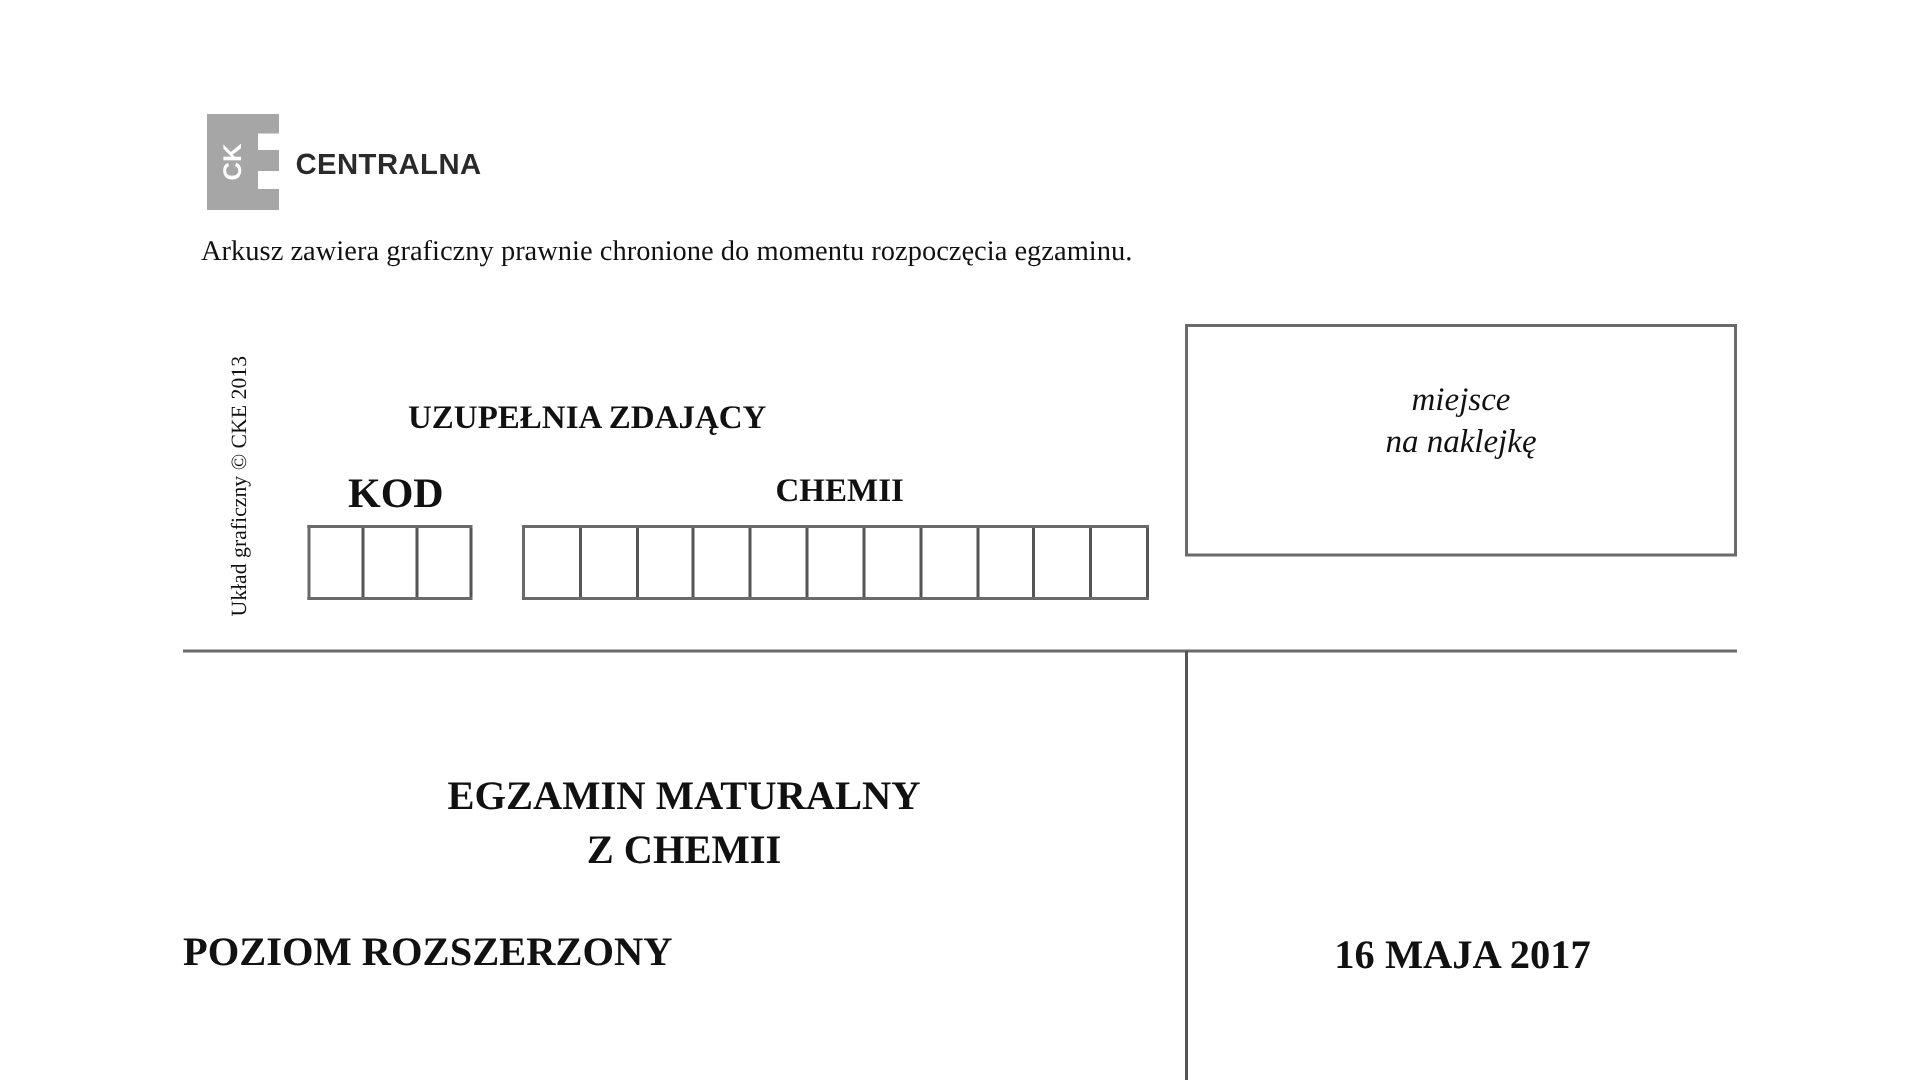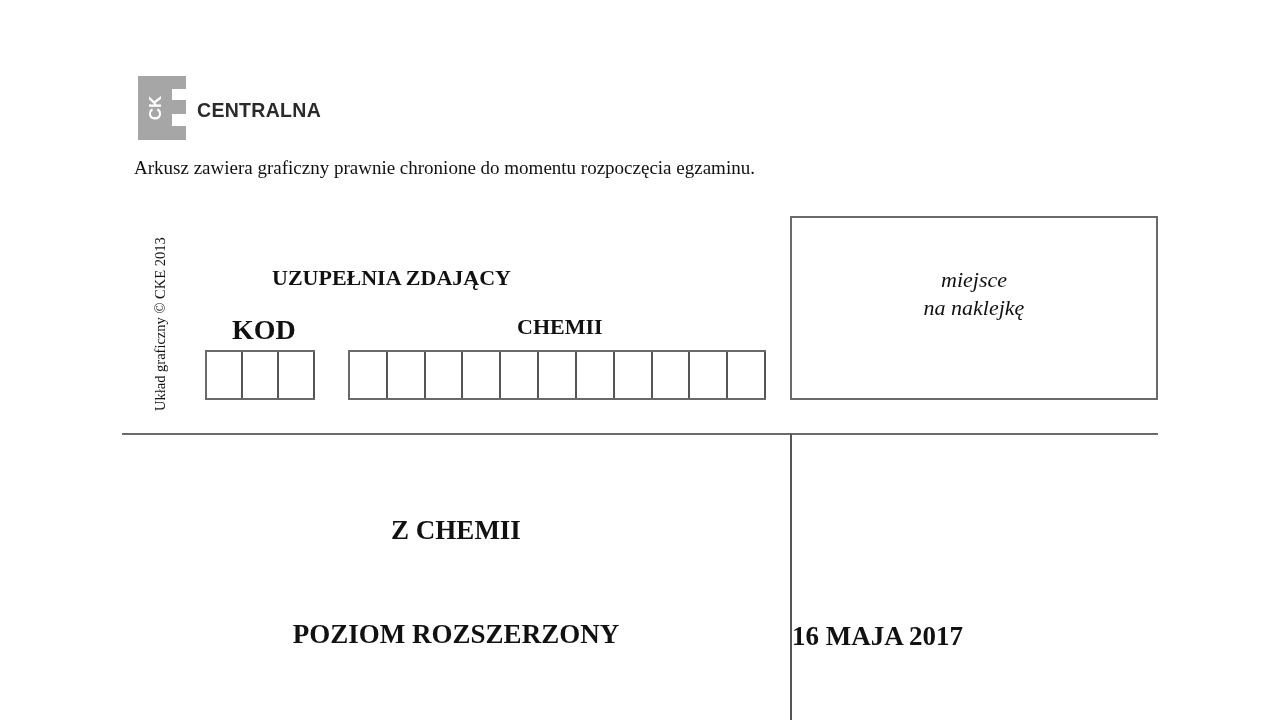--- a/index.html
+++ b/index.html
@@ -78,21 +78,21 @@
       box-sizing: border-box;
       height: 100%;
     }
     .kod-cells { left: 205px; top: 350px; width: 110px; }
     .kod-cells .cell { width: 36px; }
     .pesel-cells { left: 348px; top: 350px; width: 418px; }
     .pesel-cells .cell { width: 38px; }
 
     .sticker-box {
       left: 790px; top: 216px;
-      width: 368px; height: 184px;
+      width: 368px; height: 155px;
       border: 2px solid #6a6a6a;
       box-sizing: border-box;
       display: flex;
       flex-direction: column;
       align-items: center;
       justify-content: center;
       font-style: italic;
       font-size: 22px;
       line-height: 28px;
       padding-bottom: 28px;
@@ -113,29 +113,28 @@
       left: 122px; top: 512px;
       width: 668px;
       text-align: center;
       font-weight: bold;
       font-size: 27px;
       line-height: 36px;
     }
     .exam-level {
       left: 122px; top: 616px;
       width: 668px;
-      text-align: center;
       font-weight: bold;
       font-size: 27px;
       line-height: 36px;
     }
     .exam-date {
       left: 792px; top: 618px;
       width: 366px;
-      text-align: left;
+      text-align: center;
       font-weight: bold;
       font-size: 27px;
       line-height: 36px;
     }
   </style>
 </head>
 <body>
 
 <div class="abs logo-mark">
   <svg width="48" height="64" viewBox="0 0 48 64">
@@ -177,16 +176,17 @@
 
 <div class="abs sticker-box">
   <div>miejsce</div>
   <div>na naklejkę</div>
 </div>
 
 <div class="abs h-rule"></div>
 <div class="abs v-rule"></div>
 
 <div class="abs exam-title">
+  <div>EGZAMIN MATURALNY</div>
   <div>Z CHEMII</div>
 </div>
 <div class="abs exam-level">POZIOM ROZSZERZONY</div>
 <div class="abs exam-date">16 MAJA 2017</div>
 
 </body></html>

